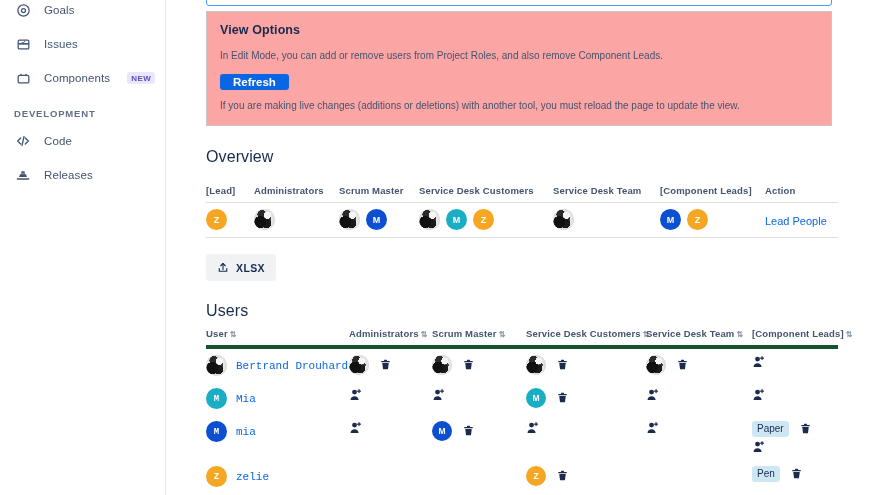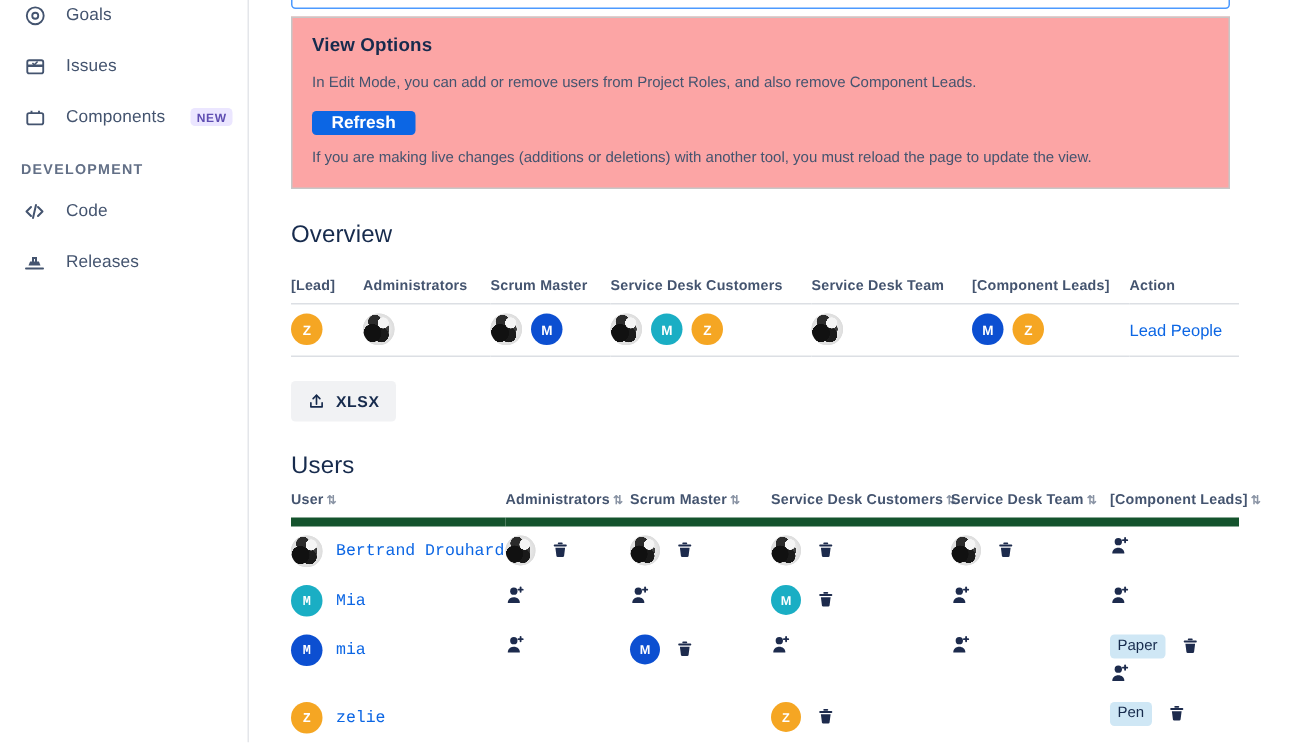--- a/index.html
+++ b/index.html
@@ -2,21 +2,21 @@
 <html><head>
 <meta charset="utf-8">
 <style>
   * { box-sizing: border-box; margin: 0; padding: 0; }
   html, body {
     width: 870px; height: 495px;
     background: #ffffff;
     font-family: "Liberation Sans", sans-serif;
     overflow: hidden;
   }
-  .app { display: flex; width: 870px; height: 495px; position: relative; }
+  .app { display: flex; width: 870px; height: 495px; position: relative; gap: 12px; }
 
   
   .sidebar {
     width: 166px; height: 495px;
     background: #ffffff;
     border-right: 1px solid #e4e6ea;
     padding-top: 0px;
     flex: 0 0 166px;
     position: relative;
   }
@@ -153,21 +153,21 @@
     padding: 7px 11px; border: none; border-radius: 3px;
     margin-top: 16px; cursor: pointer;
     font-family: "Liberation Sans", sans-serif;
   }
 
   
   table.users { border-collapse: collapse; width: 632px; table-layout: fixed; }
   table.users th {
     text-align: left; font-size: 9.5px; font-weight: bold;
     color: #44546f; letter-spacing: .15px;
-    padding: 0 0 6px 0; border-bottom: 6px solid #14532d;
+    padding: 0 0 6px 0; border-bottom: 4px solid #14532d;
     vertical-align: bottom; white-space: nowrap;
   }
   table.users td {
     padding: 6px 0 6px 0;
     vertical-align: top;
   }
   table.users tr.last td { border-bottom: 1px solid #dcdfe4; padding-bottom: 8px; }
   .sortarrow { color: #8993a4; font-size: 8px; margin-left: 2px; }
   .user-cell { display: flex; align-items: center; gap: 9px; font-family: Liberation Mono, monospace; }
   .cell-stack { display: flex; flex-direction: column; gap: 3px; }

